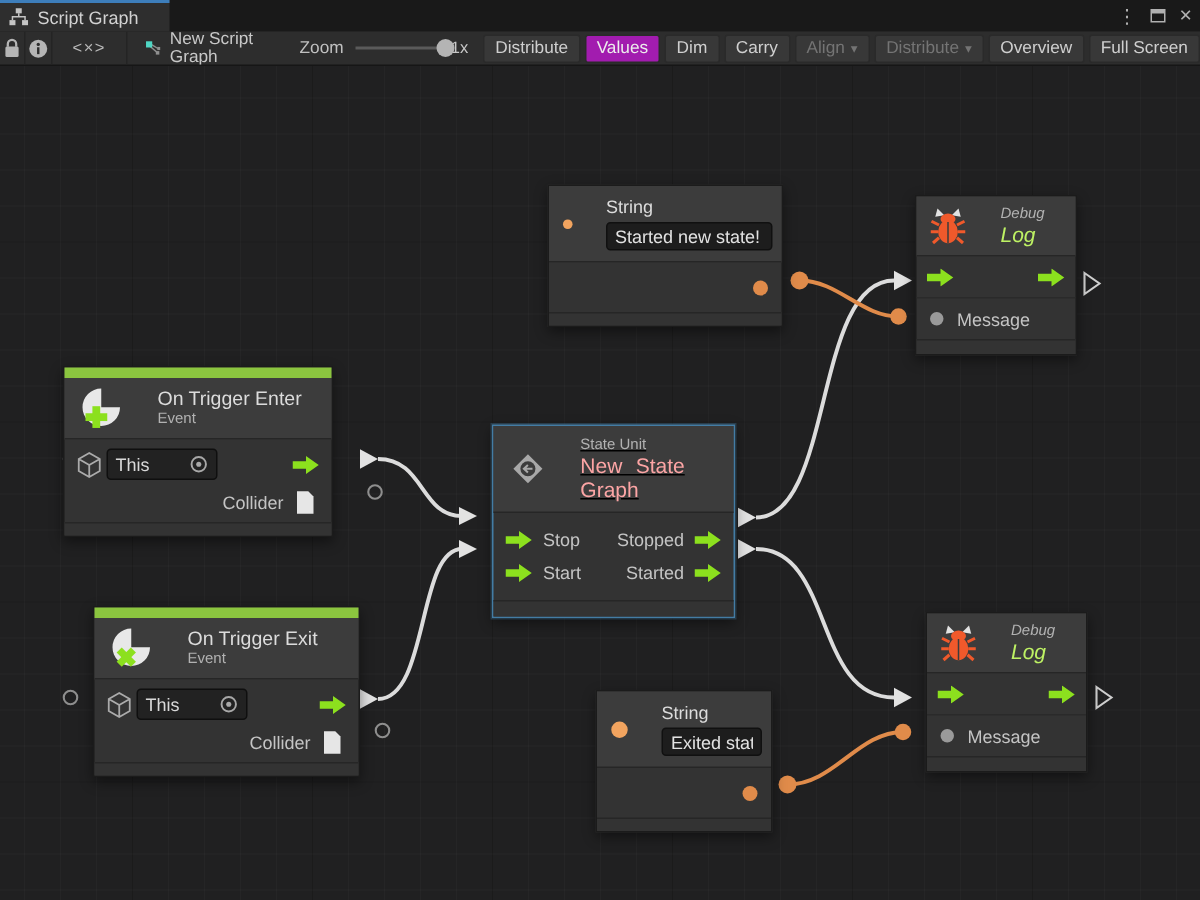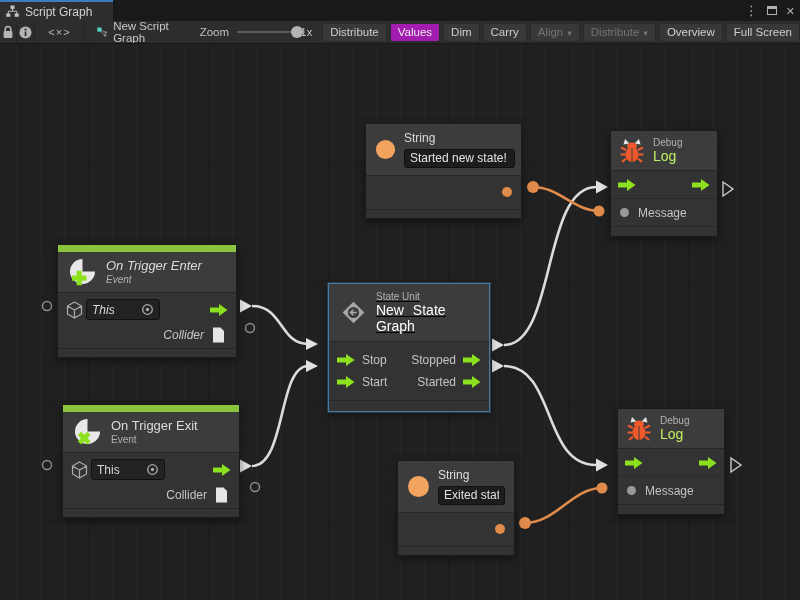--- a/index.html
+++ b/index.html
@@ -51,49 +51,49 @@
       linear-gradient(90deg, rgba(0,0,0,0.32) 1px, transparent 1px);
     background-size:24px 24px, 24px 24px, 120px 120px, 120px 120px;
     background-position:16px 21px, 16px 21px, 88px 117px, 88px 117px; }
   .wires { position:absolute; left:0; top:0; z-index:1; }
 
   
   .node { position:absolute; z-index:2; background:#333333; border:1px solid #1b1b1b;
     box-shadow:0 3px 8px rgba(0,0,0,0.45); }
   .node.selected { border-color:#437ca4; box-shadow:0 0 0 1px rgba(67,124,164,.35), 0 3px 8px rgba(0,0,0,.45); }
   .n-header { background:#3c3c3c; border-bottom:1px solid #262626; display:flex;
-    align-items:center; gap:8px; }
+    align-items:center; gap:22px; }
   .n-footer { border-top:1px solid #262626; background:#333; }
   .kicker { font-size:10px; color:#b2b2b2; }
   .big-title { font-size:14px; color:#bef264; }
   .port-label { font-size:12px; color:#c4c4c4; }
 
   .n-string-top { left:365px; top:79px;  width:157px; }
   .n-debug-top  { left:610px; top:86px;  width:108px; }
-  .n-enter      { left:57px;  top:200px; width:180px;font-style:italic; }
+  .n-enter      { left:42px;  top:200px; width:180px; }
   .n-state      { left:328px; top:239px; width:162px; }
   .n-exit       { left:62px;  top:360px; width:178px; }
   .n-string-bot { left:397px; top:416px; width:118px; }
   .n-debug-bot  { left:617px; top:364px; width:108px; }
 
   
   .str-header { padding:7px 6px 7px 9px; }
   .str-title { font-size:12px; color:#dcdcdc; margin-bottom:3px; }
   .str-field { background:#1d1d1d; border:1px solid #101010; border-radius:3px;
     color:#e2e2e2; font-size:12px; font-family:"Liberation Sans",sans-serif;
     height:19px; padding:0 5px; outline:none; }
   .w-long { width:111px; } .w-short { width:67px; }
   .str-body { height:33px; display:flex; align-items:center; justify-content:flex-end;
     padding-right:9px; }
   .dot { border-radius:50%; }
   .dot-orange { width:10px; height:10px; background:#e08b4a; }
   .str-footer { height:9px; }
 
   
-  .dbg-header { padding:6px 8px; }
+  .dbg-header { padding:6px 8px;font-style:italic; }
   .dbg-row1 { height:28px; display:flex; align-items:center; justify-content:space-between;
     padding:0 7px; border-bottom:1px solid #2a2a2a; }
   .dbg-row2 { height:27px; display:flex; align-items:center; gap:9px; padding:0 9px; }
   .dot-gray { width:9px; height:9px; background:#9a9a9a; }
   .dbg-footer { height:10px; }
 
   
   .ev-bar { height:7px; background:#8bc53f; }
   .ev-header { padding:4px 10px 5px 9px; }
   .ev-title { font-size:13px; color:#dcdcdc; margin-bottom:1px; }
@@ -103,21 +103,21 @@
     border-radius:3px; display:flex; align-items:center; justify-content:space-between;
     padding:0 5px; cursor:pointer; }
   .obj-field span { font-size:12px; color:#d8d8d8; }
   .ev-spacer { flex:1; }
   .ev-row2 { display:flex; align-items:center; justify-content:flex-end; gap:8px;
     margin-top:7px; padding-right:3px; }
   .ev-footer { height:9px; }
 
   
   .st-header { padding:7px 10px;text-decoration:underline; }
-  .st-title { font-size:14px; color:#ffffff; word-spacing:5px; }
+  .st-title { font-size:14px; color:#fca5a5; word-spacing:5px; }
   .st-body { padding:7px 8px; }
   .st-row { height:22px; display:flex; align-items:center; justify-content:space-between; }
   .st-left, .st-right { display:flex; align-items:center; gap:7px; }
   .st-footer { height:11px; }
 </style>
 </head>
 <body>
 
 <div class="titlebar">
   <div class="tab">

